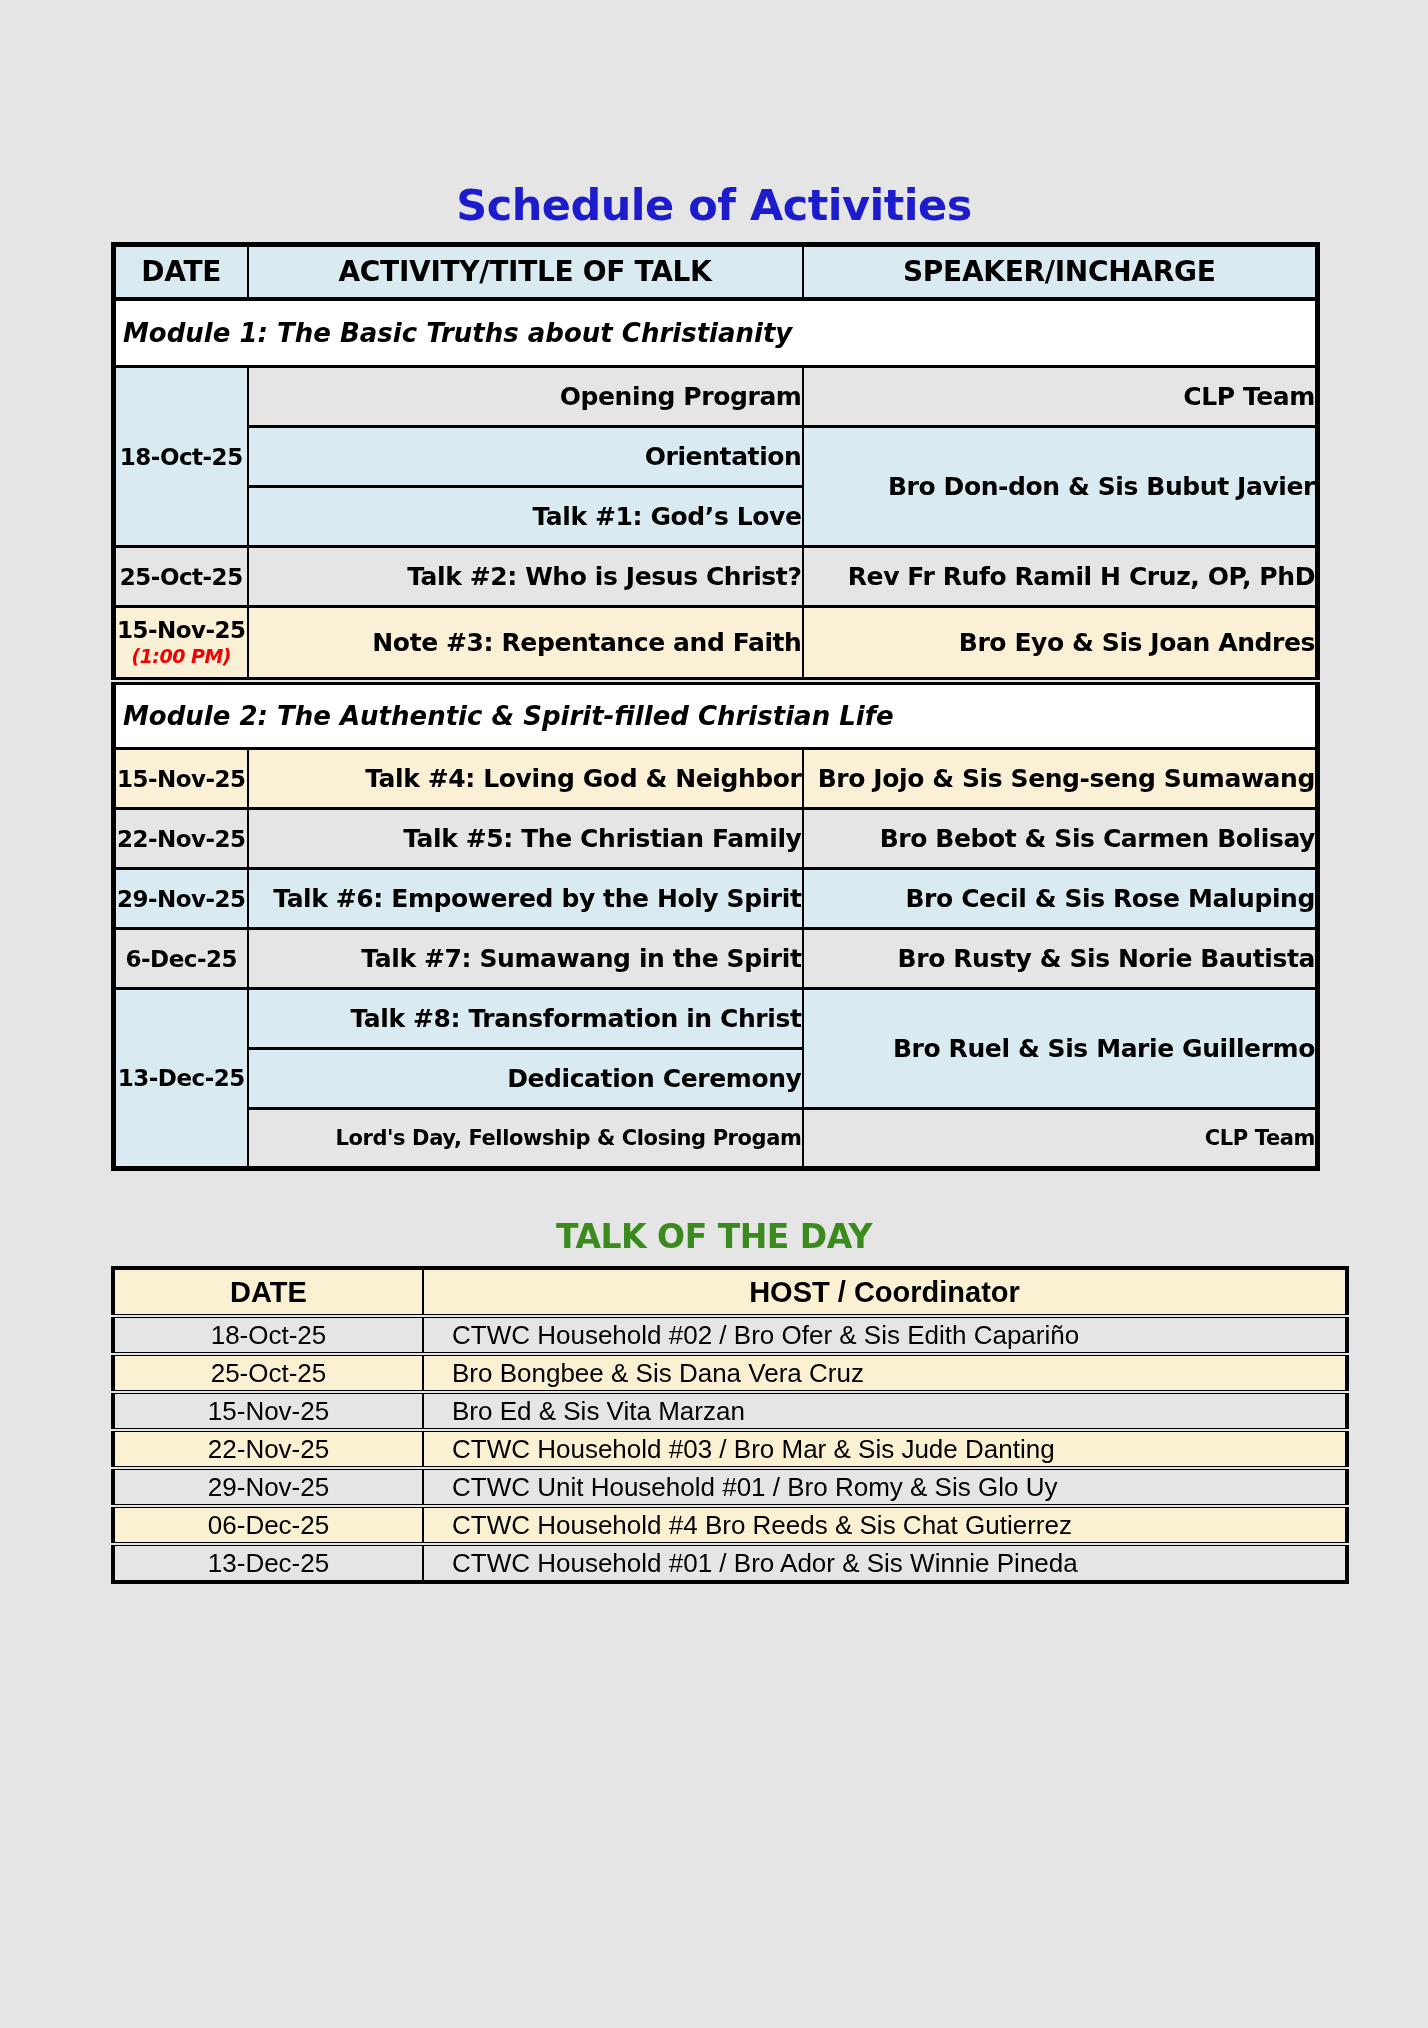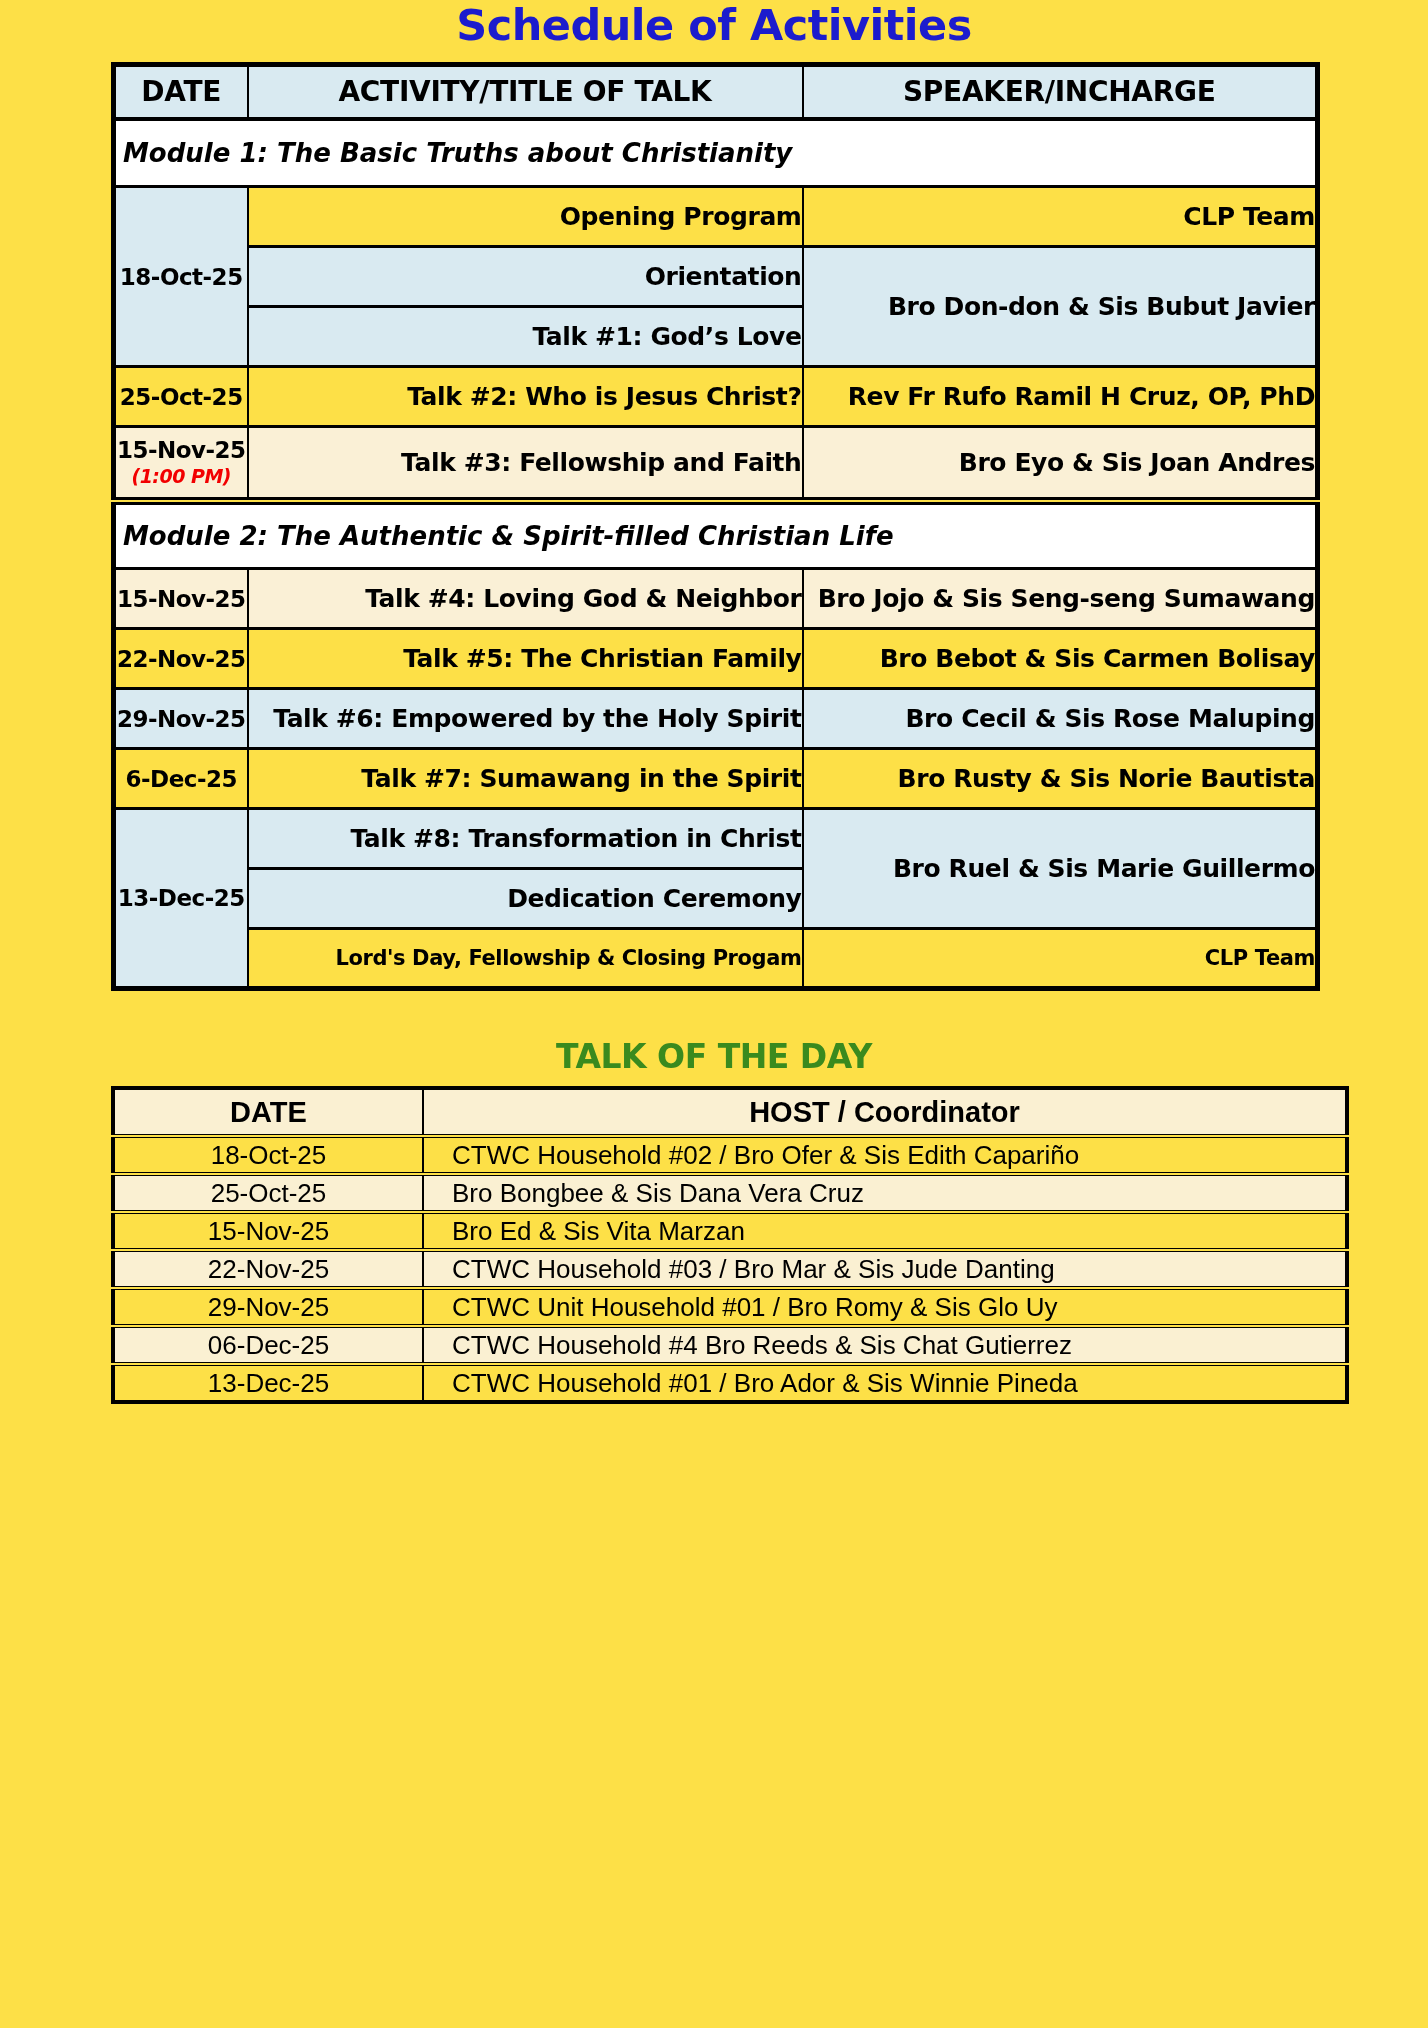--- a/index.html
+++ b/index.html
@@ -1,20 +1,20 @@
 <!DOCTYPE html>
 <html><head>
 <meta charset="utf-8">
 <style>
   html,body { margin:0; padding:0; background:#ffffff; }
   .doc {
     position:relative; width:1428px; height:2028px;
-    background:#fde047; overflow:hidden;
+    background:#e5e5e5; overflow:hidden;
     font-family:"DejaVu Sans", sans-serif; color:#000;
-    box-sizing:border-box; 
+    box-sizing:border-box; padding-top:180px;
   }
   .title {
     margin:0; text-align:center;
     font-size:43px; font-weight:bold; color:#1c1ccd; letter-spacing:-0.5px;
   }
   .subtitle {
     margin-top:16px; text-align:center;
     font-size:31px; font-style:italic; letter-spacing:-0.5px;
   }
 
@@ -125,21 +125,21 @@
         <td class="date">25-Oct-25</td>
         <td class="act">Talk #2: Who is Jesus Christ?</td>
         <td class="spk">Rev Fr Rufo Ramil H Cruz, OP, PhD</td>
       </tr>
 
       <tr class="r-talk3">
         <td class="date bg-cream">
           <div>15-Nov-25</div>
           <div class="time-note">(1:00 PM)</div>
         </td>
-        <td class="act bg-cream">Talk #3: Fellowship and Faith</td>
+        <td class="act bg-cream">Note #3: Repentance and Faith</td>
         <td class="spk bg-cream">Bro Eyo &amp; Sis Joan Andres</td>
       </tr>
 
       <tr class="module module2">
         <td colspan="3">Module 2: The Authentic &amp; Spirit-filled Christian Life</td>
       </tr>
 
       <tr class="r-std">
         <td class="date bg-cream">15-Nov-25</td>
         <td class="act bg-cream">Talk #4: Loving God &amp; Neighbor</td>

